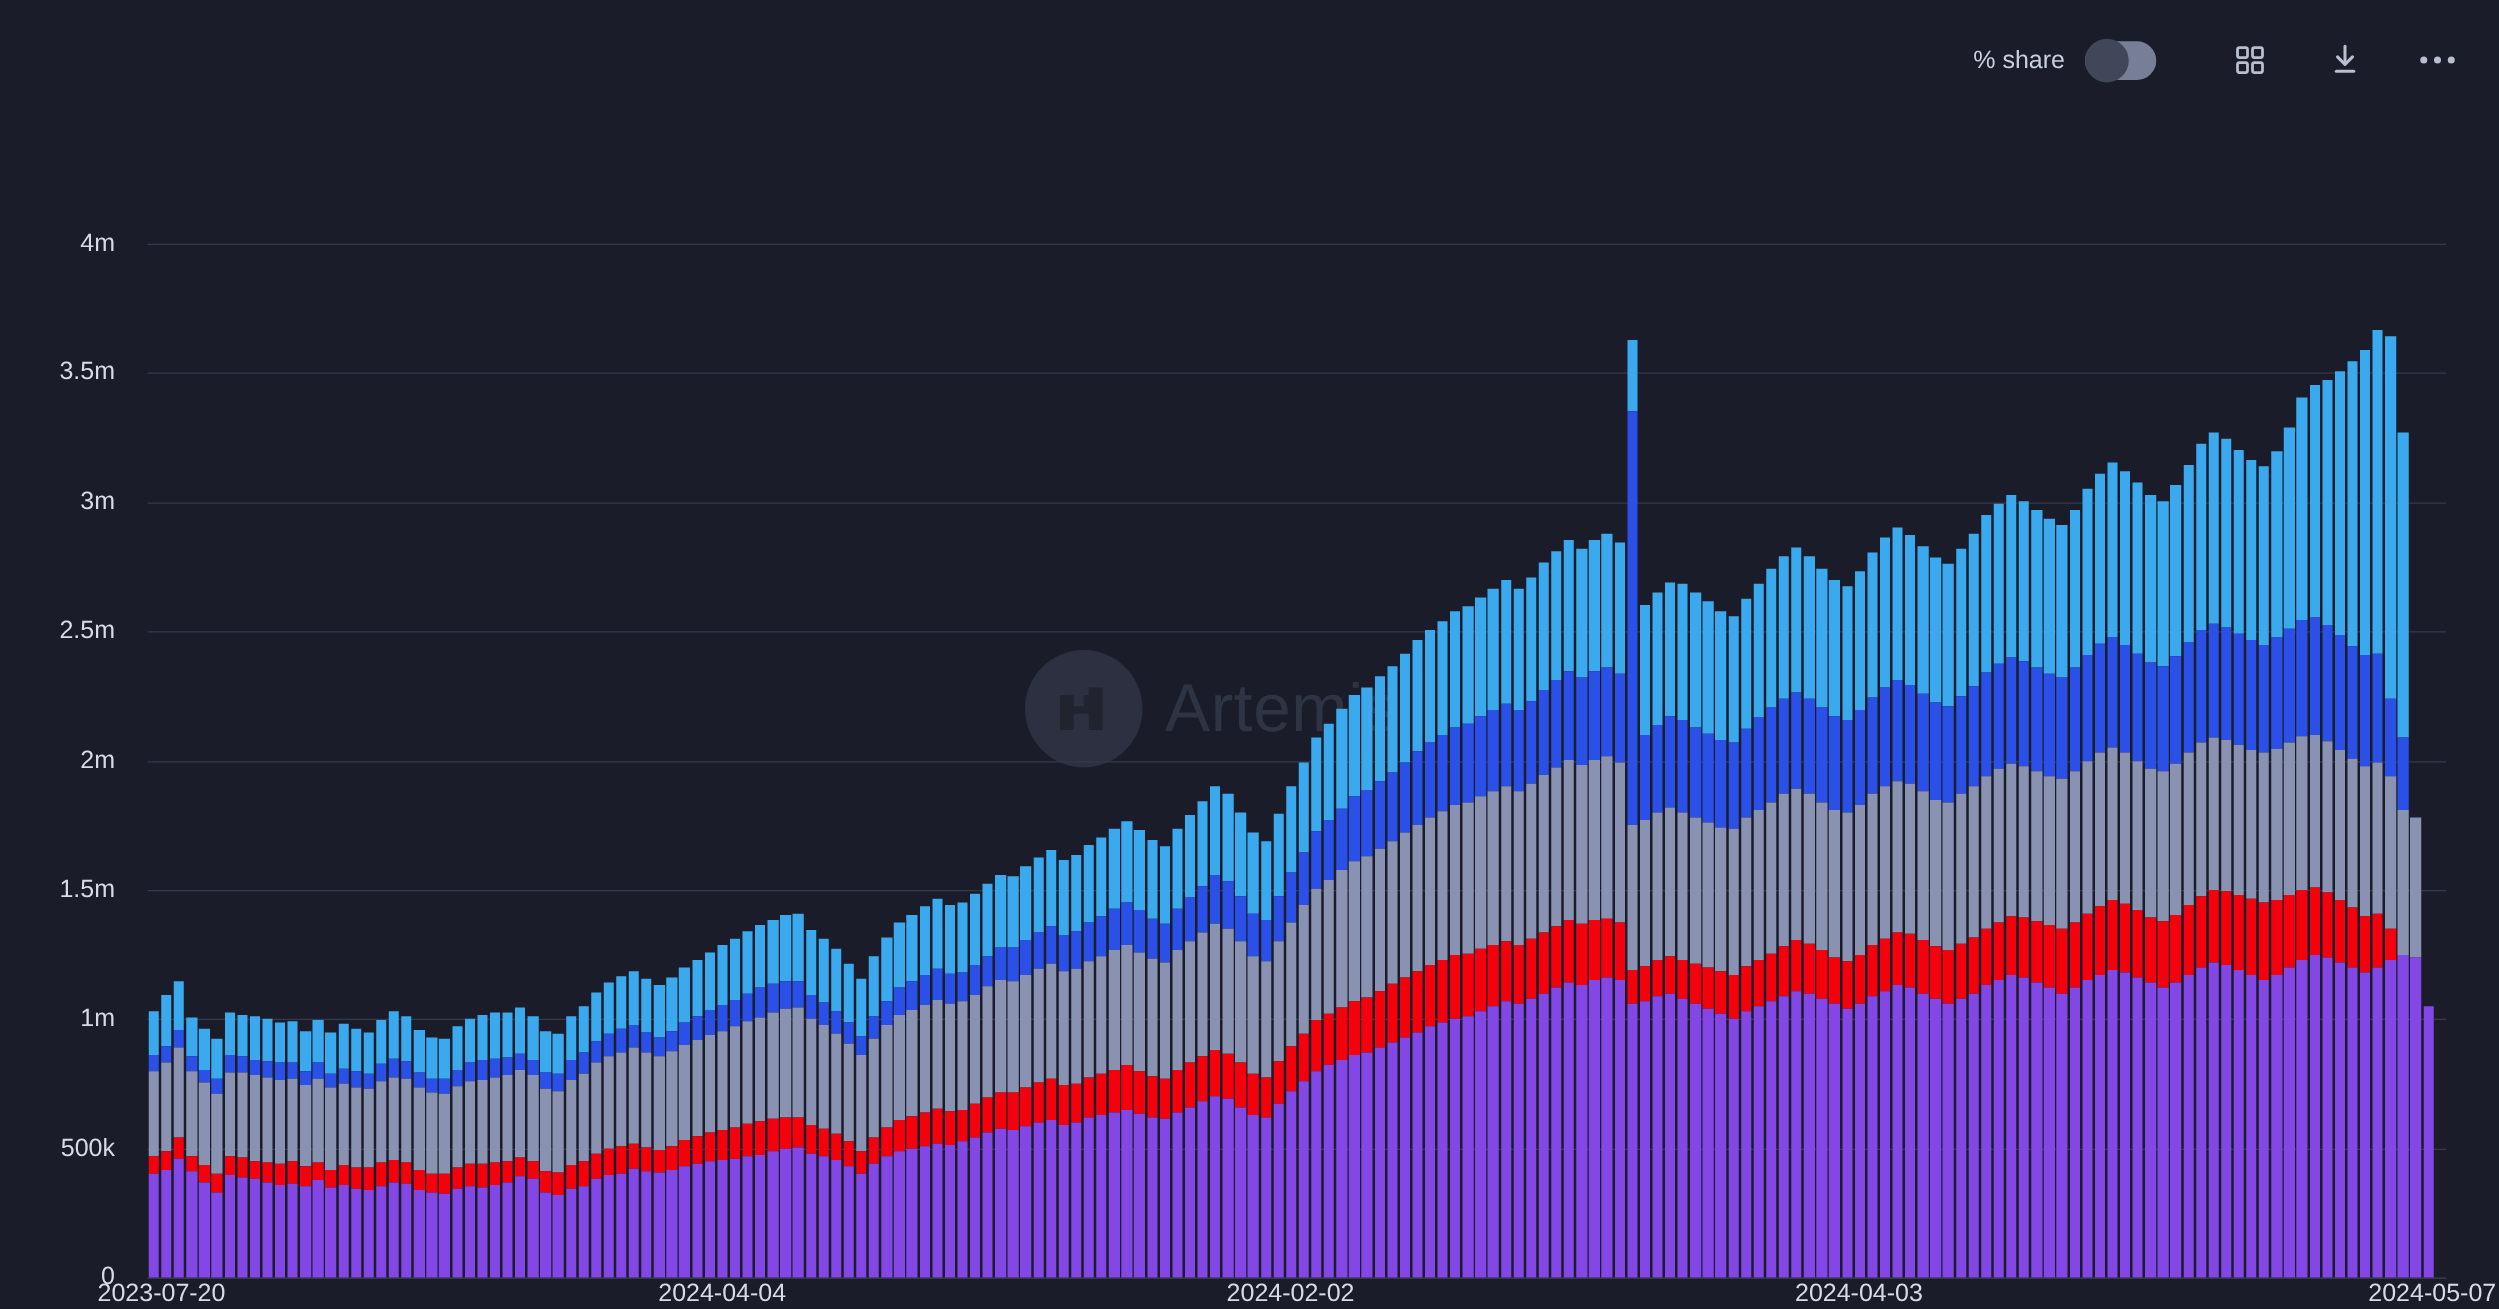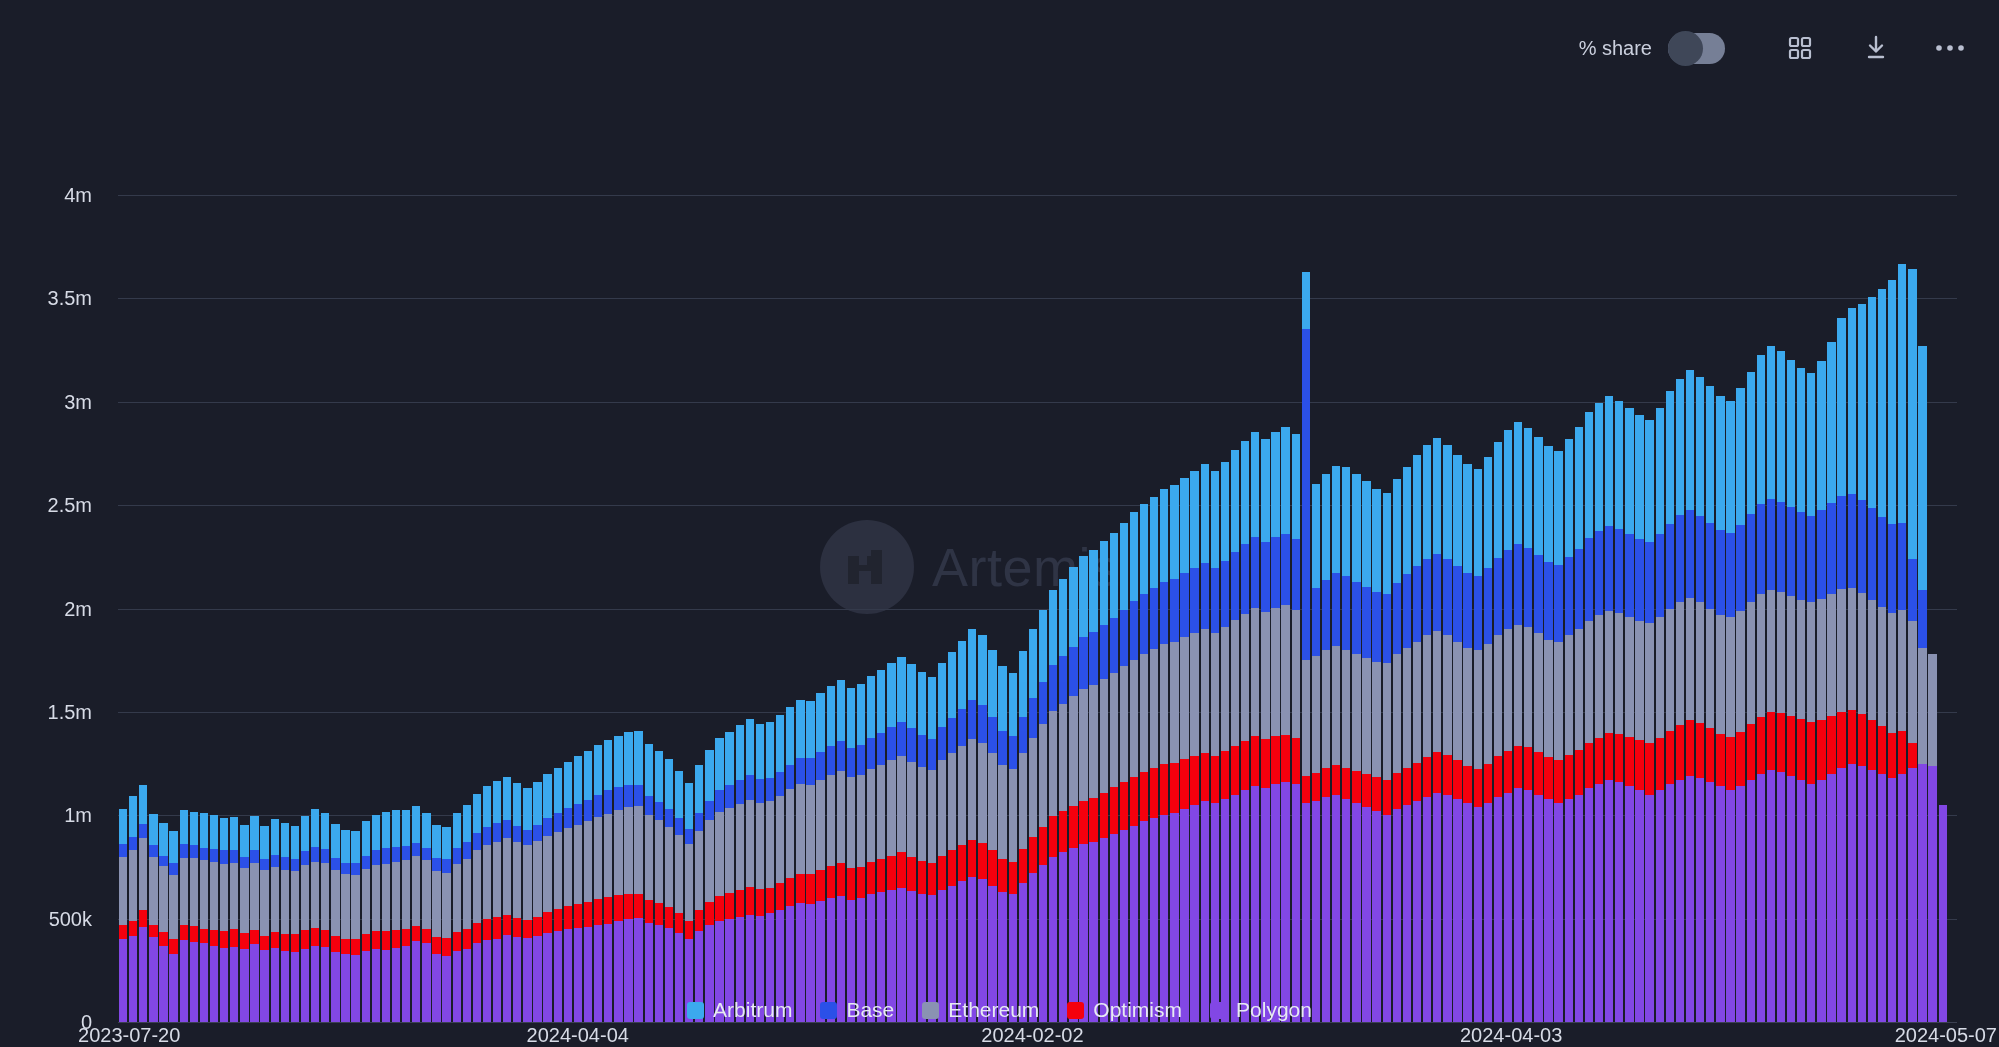--- a/index.html
+++ b/index.html
@@ -1799,41 +1799,19 @@
         <div class="ytick" style="top: 522.5px;">2m</div>
         <div class="ytick" style="top: 419.125px;">2.5m</div>
         <div class="ytick" style="top: 315.75px;">3m</div>
         <div class="ytick" style="top: 212.375px;">3.5m</div>
         <div class="ytick" style="top: 109px;">4m</div>
       </div>
     <div id="xticks">
         <div class="xtick" style="left: 123.052px; transform: translateX(-44%);">2023-07-20</div>
         <div class="xtick" style="left: 577.75px; transform: translateX(-50%);">2024-04-04</div>
         <div class="xtick" style="left: 1032.45px; transform: translateX(-50%);">2024-02-02</div>
-        <div class="xtick" style="left: 1487.15px; transform: translateX(-50%); margin-left: 24px;">2024-04-03</div>
+        <div class="xtick" style="left: 1487.15px; transform: translateX(-50%);">2024-04-03</div>
         <div class="xtick" style="left: 1951.95px; transform: translateX(-56%);">2024-05-07</div>
       </div>
   </div>
 
-  <div class="legend" id="legend">
-      <div class="legend-item">
-        <span class="sw" style="background: rgb(59, 169, 238);"></span>
-        <span class="lbl">Arbitrum</span>
-      </div>
-      <div class="legend-item">
-        <span class="sw" style="background: rgb(43, 80, 232);"></span>
-        <span class="lbl">Base</span>
-      </div>
-      <div class="legend-item">
-        <span class="sw" style="background: rgb(138, 146, 178);"></span>
-        <span class="lbl">Ethereum</span>
-      </div>
-      <div class="legend-item">
-        <span class="sw" style="background: rgb(245, 0, 13);"></span>
-        <span class="lbl">Optimism</span>
-      </div>
-      <div class="legend-item">
-        <span class="sw" style="background: rgb(130, 71, 229);"></span>
-        <span class="lbl">Polygon</span>
-      </div>
-    </div>
 
 </div>
 
 </body></html>

